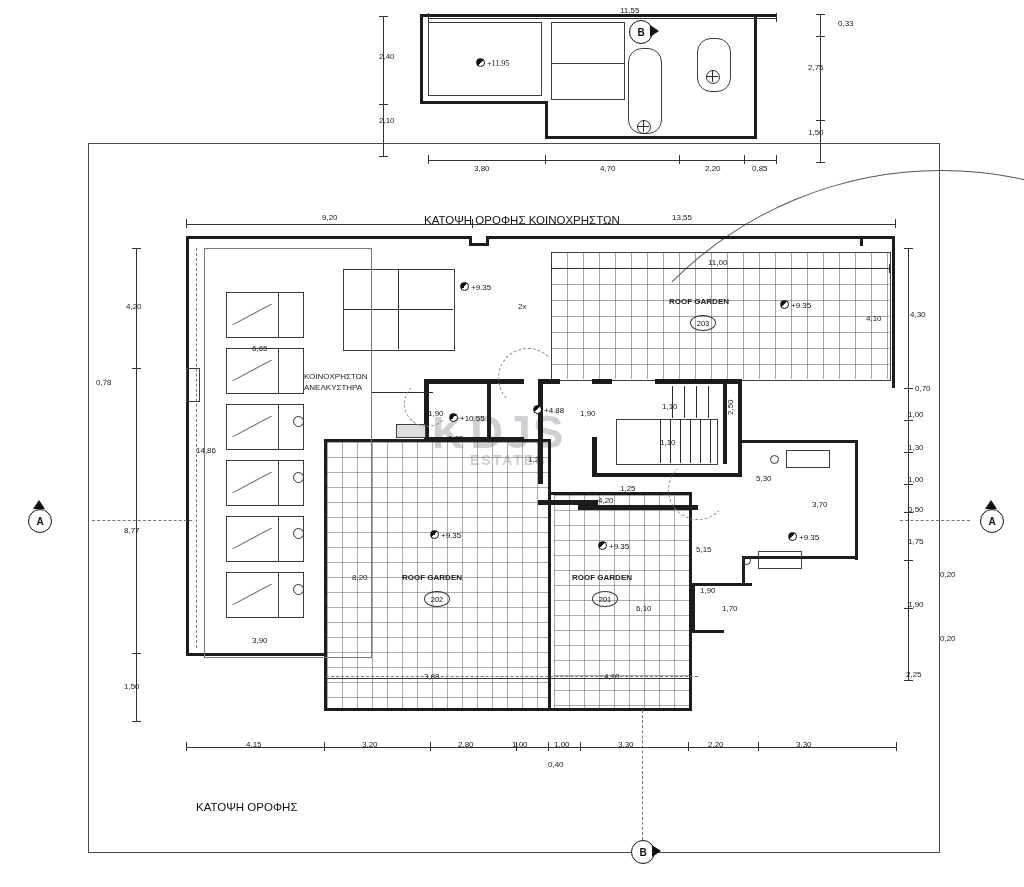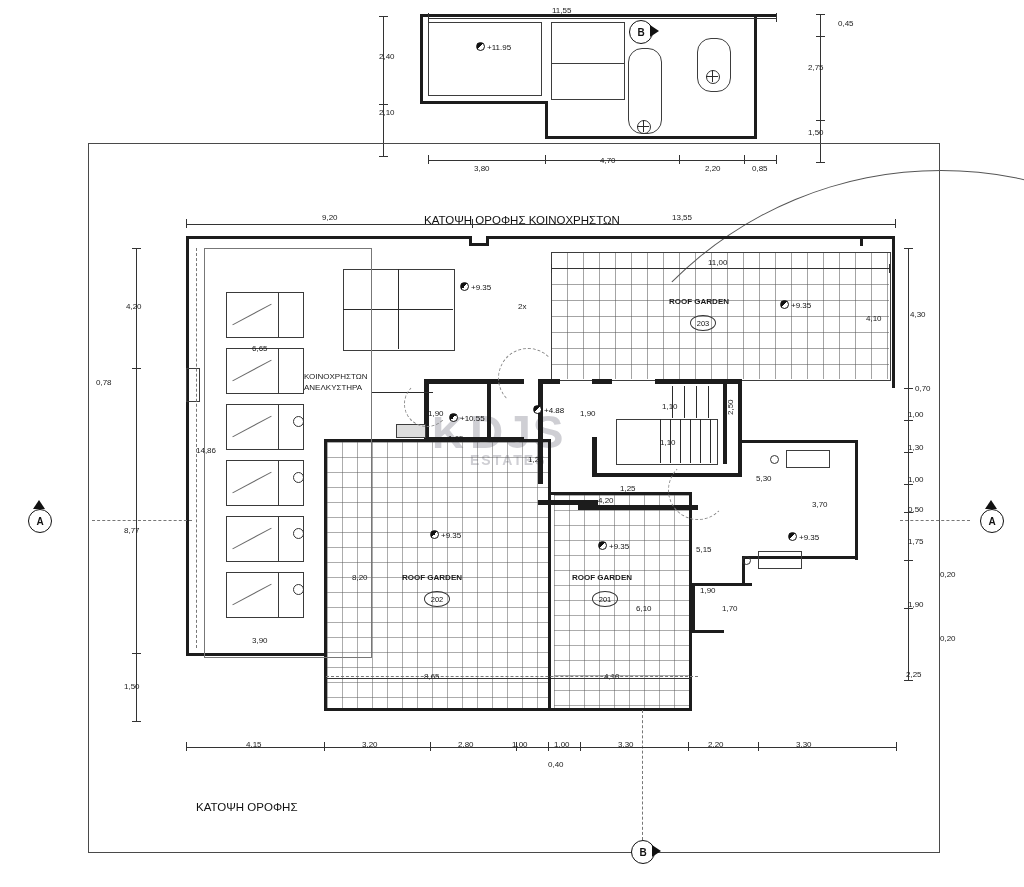--- a/index.html
+++ b/index.html
@@ -70,55 +70,55 @@
   <div class="room" style="left:551px;top:63px;width:72px;height:35px;"></div>
   <div class="room" style="left:628px;top:48px;width:32px;height:84px;border-radius:14px;"></div>
   <div class="room" style="left:697px;top:38px;width:32px;height:52px;border-radius:14px;"></div>
   <div class="circ" style="left:637px;top:120px;width:12px;height:12px;"></div>
   <div class="ln h1" style="left:637px;top:126px;width:12px;"></div>
   <div class="ln v1" style="left:643px;top:120px;height:12px;"></div>
   <div class="circ" style="left:706px;top:70px;width:12px;height:12px;"></div>
   <div class="ln h1" style="left:706px;top:76px;width:12px;"></div>
   <div class="ln v1" style="left:712px;top:70px;height:12px;"></div>
 
-  <div class="lvl" style="left:476px;top:42px;"><span class="mk"></span><span>+11.95</span></div>
+  <div class="lvl" style="left:476px;top:58px;font-family:Liberation Serif, serif;"><span class="mk"></span><span>+11.95</span></div>
 
   <div class="dim" style="left:428px;top:18px;width:348px;"></div>
   <div class="tick" style="left:428px;top:13px;"></div>
   <div class="tick" style="left:776px;top:13px;"></div>
   <div class="txt" style="left:584px;top:6px;"></div>
-  <div class="txt" style="left:552px;top:6px;text-align:right;">11,55</div>
+  <div class="txt" style="left:620px;top:6px;text-align:right;">11,55</div>
 
   <div class="dimv" style="left:383px;top:16px;height:88px;"></div>
   <div class="tickh" style="left:379px;top:16px;"></div>
   <div class="tickh" style="left:379px;top:104px;"></div>
   <div class="txt" style="left:379px;top:52px;">2,40</div>
   <div class="dimv" style="left:383px;top:104px;height:52px;"></div>
   <div class="tickh" style="left:379px;top:156px;"></div>
-  <div class="txt" style="left:379px;top:108px;">2,10</div>
+  <div class="txt" style="left:379px;top:116px;">2,10</div>
 
   <div class="dimv" style="left:820px;top:14px;height:22px;"></div>
   <div class="tickh" style="left:816px;top:14px;"></div>
   <div class="tickh" style="left:816px;top:36px;"></div>
-  <div class="txt" style="left:838px;top:19px;">0,45</div>
+  <div class="txt" style="left:838px;top:19px;">0,33</div>
   <div class="dimv" style="left:820px;top:36px;height:84px;"></div>
   <div class="tickh" style="left:816px;top:120px;"></div>
   <div class="txt" style="left:808px;top:63px;">2,75</div>
   <div class="dimv" style="left:820px;top:120px;height:42px;"></div>
   <div class="tickh" style="left:816px;top:162px;"></div>
   <div class="txt" style="left:808px;top:128px;">1,50</div>
 
   <div class="dim" style="left:428px;top:160px;width:348px;"></div>
   <div class="tick" style="left:428px;top:155px;"></div>
   <div class="tick" style="left:545px;top:155px;"></div>
   <div class="tick" style="left:679px;top:155px;"></div>
   <div class="tick" style="left:744px;top:155px;"></div>
   <div class="tick" style="left:776px;top:155px;"></div>
   <div class="txt" style="left:474px;top:164px;">3,80</div>
-  <div class="txt" style="left:600px;top:156px;">4,70</div>
+  <div class="txt" style="left:600px;top:164px;">4,70</div>
   <div class="txt" style="left:705px;top:164px;">2,20</div>
   <div class="txt" style="left:752px;top:164px;">0,85</div>
 
   <div class="title" style="left:424px;top:178px;">ΚΑΤΟΨΗ ΟΡΟΦΗΣ ΚΟΙΝΟΧΡΗΣΤΩΝ</div>
 
   <div class="sec" style="left:629px;top:20px;">
     <div class="cir">
         <span>B</span>
       </div>
     <div class="tri" style="left:21px;top:5px;border-top:6px solid transparent;border-bottom:6px solid transparent;border-left:9px solid #111;"></div>
@@ -319,21 +319,21 @@
   <div class="txt" style="left:448px;top:434px;">1,05</div>
   <div class="txt" style="left:528px;top:455px;">1,25</div>
   <div class="txt" style="left:580px;top:409px;">1,90</div>
   <div class="txt" style="left:662px;top:402px;">1,10</div>
   <div class="txt" style="left:660px;top:438px;">1,10</div>
   <div class="txt" style="left:726px;top:415px;transform:rotate(-90deg);transform-origin:left top;">2,50</div>
   <div class="txt" style="left:620px;top:484px;">1,25</div>
   <div class="txt" style="left:598px;top:496px;">4,20</div>
   <div class="txt" style="left:352px;top:573px;">8,20</div>
   <div class="txt" style="left:252px;top:636px;">3,90</div>
-  <div class="txt" style="left:424px;top:672px;">8,65</div>
+  <div class="txt" style="left:424px;top:672px;">3,88</div>
   <div class="txt" style="left:604px;top:672px;">4,10</div>
   <div class="dim" style="left:326px;top:678px;width:222px;"></div>
   <div class="dim" style="left:551px;top:678px;width:140px;"></div>
 
   <div class="dim" style="left:186px;top:747px;width:710px;"></div>
   <div class="tick" style="left:186px;top:742px;"></div>
   <div class="tick" style="left:324px;top:742px;"></div>
   <div class="tick" style="left:430px;top:742px;"></div>
   <div class="tick" style="left:516px;top:742px;"></div>
   <div class="tick" style="left:548px;top:742px;"></div>

